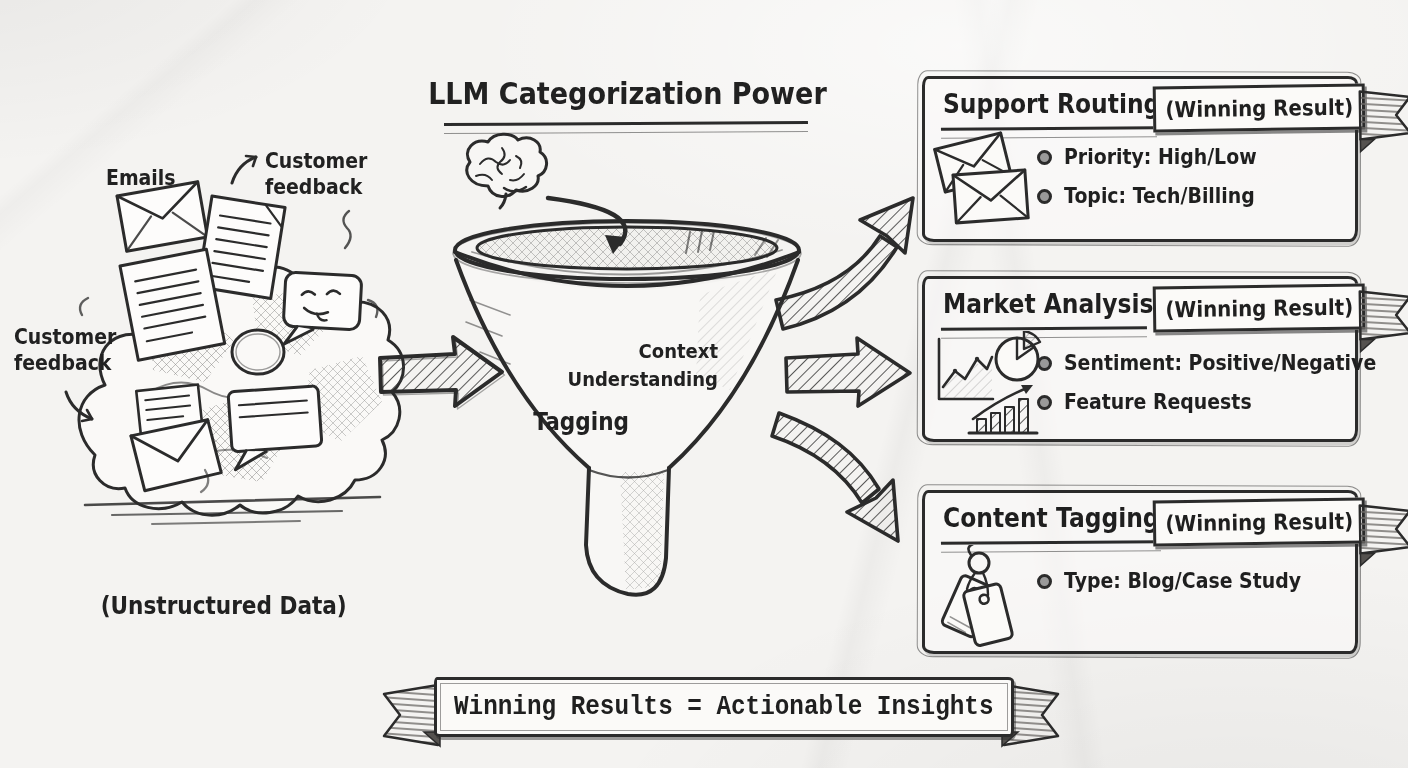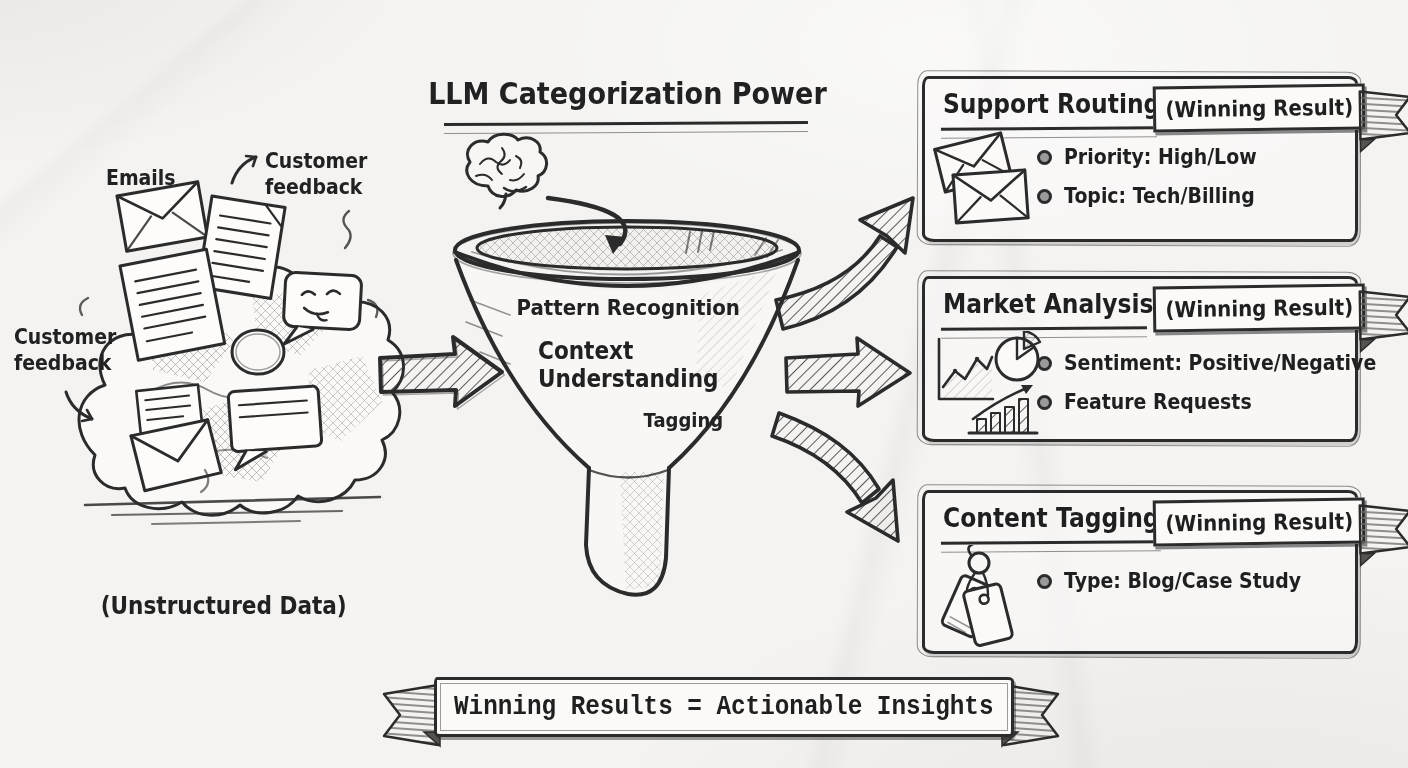--- a/index.html
+++ b/index.html
@@ -22,22 +22,22 @@
   .hand-c{display:inline-block; transform:scaleX(.9); transform-origin:50% 50%; white-space:nowrap;}
   .wrap2{white-space:normal;}
   .center{text-align:center;}
 
   .page-title{left:396px; top:76px; width:462px; font-size:30px; text-align:center;}
   .title-underline{position:absolute; left:444px; top:122px; width:364px; height:7px;
     border-top:3px solid #2b2b2b; border-bottom:1.6px solid rgba(43,43,43,.5); transform:rotate(-.35deg);}
 
   .process-label{left:541px; top:158px; font-size:22px;}
   .stage-0{left:496px; top:295px; width:264px; font-size:22px; text-align:center;}
-  .stage-1{left:528px; top:337px; width:200px; font-size:24px; line-height:28px; text-align:left;}
-  .stage-2{left:528px; top:408px; width:200px; font-size:20px; text-align:right;}
+  .stage-1{left:528px; top:337px; width:200px; font-size:20px; line-height:28px; text-align:right;}
+  .stage-2{left:528px; top:408px; width:200px; font-size:24px; text-align:left;}
 
   .emails-label{left:106px; top:166px; font-size:21px;}
   .cf-top-label{left:265px; top:148px; width:118px; font-size:21px; line-height:26px;}
   .cf-left-label{left:14px; top:324px; width:118px; font-size:21px; line-height:26px;}
   .caption-title{left:58px; top:551px; width:332px; font-size:29px; text-align:center;}
   .caption-sub{left:58px; top:592px; width:332px; font-size:24px; text-align:center;}
 
   .out-box{position:absolute; left:922px; width:430px; border:3px solid #2b2b2b;
     border-radius:6px 10px 8px 12px/10px 7px 12px 8px; background:rgba(251,250,249,.55);
     box-shadow:2px 3px 0 rgba(42,42,42,.18);}
@@ -223,21 +223,20 @@
       <polygon points="786,358 858,354 857,338 910,373 858,406 859,391 787,392" fill="url(#hatch)" stroke-width="3.6"></polygon>
     </g>
     <g stroke="#2b2b2b" stroke-linejoin="round">
       <path d="M779 413 C826 430 858 453 879 489 L862 503 C843 472 814 450 772 436 Z" fill="url(#hatch)" stroke-width="3.6"></path>
       <polygon points="898,541 893,480 876,498 847,512" fill="url(#hatch)" stroke-width="3.6"></polygon>
     </g>
   </svg>
 
   <div class="txt page-title"><span class="hand-c">LLM Categorization Power</span></div>
   <div class="title-underline"></div>
-  <div class="txt stage-0"><span class="hand-c">Pattern Recognition</span></div>
   <div class="txt stage-1 center"><span class="hand-c wrap2" style="white-space:normal">Context Understanding</span></div>
   <div class="txt stage-2"><span class="hand-c">Tagging</span></div>
 
   <div class="txt emails-label"><span class="hand">Emails</span></div>
   <div class="txt cf-top-label"><span class="hand wrap2" style="white-space:normal">Customer feedback</span></div>
   <div class="txt cf-left-label"><span class="hand wrap2" style="white-space:normal">Customer feedback</span></div>
   <div class="txt caption-sub"><span class="hand-c">(Unstructured Data)</span></div>
 
   <div class="out-box box-1">
     <div class="box-title"><span class="hand">Support Routing</span></div>

